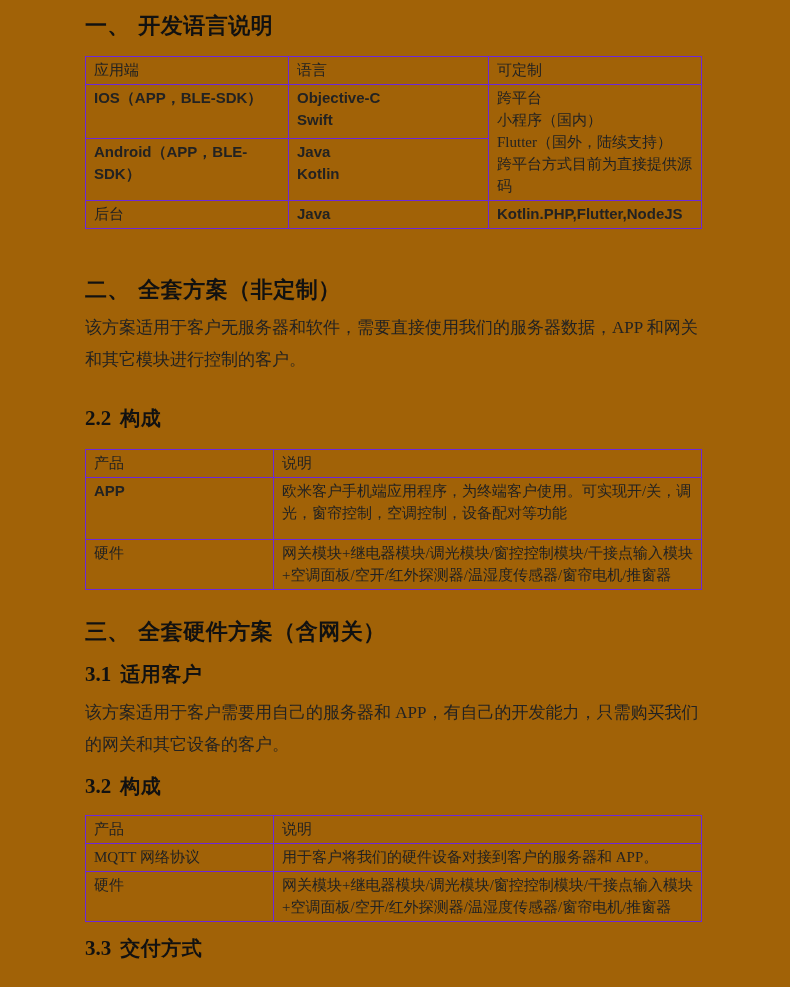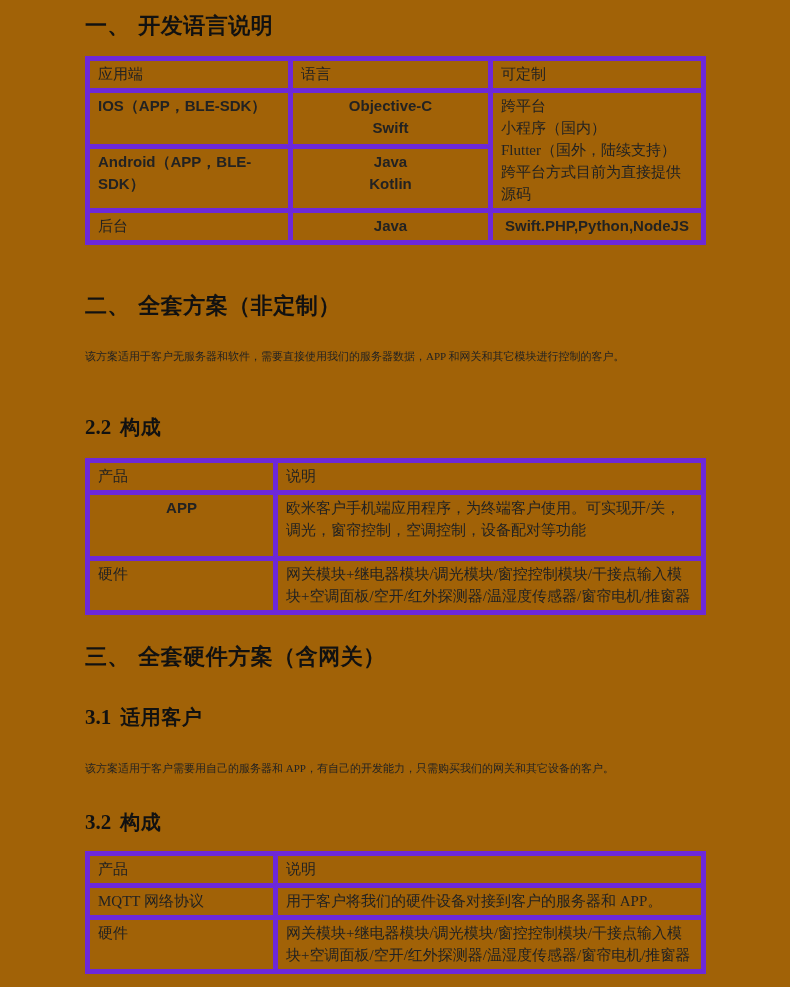--- a/index.html
+++ b/index.html
@@ -44,52 +44,51 @@
     font-weight: 700;
     font-size: 20px;
     color: #111111;
     margin-left: 9px;
     letter-spacing: 0.5px;
   }
 
   
   .para {
     width: 624px;
-    font-size: 11px;
-    line-height: 57px;
+    font-size: 17px;
+    line-height: 32px;
     margin: 7px 0 0 0;
     color: #222222;
     font-family: Liberation Serif, serif;
   }
 
   
   table.doc {
     border-collapse: collapse;
     table-layout: fixed;
     width: 616px;
     margin-top: 15px;
   }
   table.doc td {
-    border: 5px solid #6d28d9;
+    border: 1px solid #6d28d9;
     vertical-align: top;
     padding: 2px 8px 3px 8px;
     font-size: 15px;
     line-height: 22px;
     white-space: pre-line;
     overflow-wrap: break-word;
     color: #222222;
   }
   table.doc td.hdr { height: 20px; }
   td.latin {
     font-family: "Liberation Sans", "DejaVu Sans", sans-serif;
     font-weight: 700;
     font-size: 14px;
     line-height: 21.5px;
     color: #2a2a2a;
-    text-align: center;
   }
   td.mixed {
     font-family: "Liberation Sans", "DejaVu Sans", sans-serif;
     font-weight: 700;
     font-size: 14px;
     line-height: 21.5px;
     color: #2a2a2a;
     margin-top: 44px;
   }
   td.tall2 { height: 46px; }
@@ -125,21 +124,21 @@
 跨平台方式目前为直接提供源码</td>
       </tr>
       <tr>
         <td class="mixed tall2b">Android（APP，BLE-SDK）</td>
         <td class="latin tall2b">Java
 Kotlin</td>
       </tr>
       <tr>
         <td>后台</td>
         <td class="latin">Java</td>
-        <td class="latin">Swift.PHP,Python,NodeJS</td>
+        <td class="latin">Kotlin.PHP,Flutter,NodeJS</td>
       </tr>
     </tbody>
   </table>
 
   <h1 class="section-heading mt-sec">二、 全套方案（非定制）</h1>
 
 
   <p class="para">该方案适用于客户无服务器和软件，需要直接使用我们的服务器数据，APP 和网关和其它模块进行控制的客户。</p>
 
   <div class="subheading" style="margin-top:28px">
@@ -162,21 +161,21 @@
       </tr>
       <tr>
         <td>硬件</td>
         <td>网关模块+继电器模块/调光模块/窗控控制模块/干接点输入模块+空调面板/空开/红外探测器/温湿度传感器/窗帘电机/推窗器</td>
       </tr>
     </tbody>
   </table>
 
   <h1 class="section-heading" style="margin-top:26px">三、 全套硬件方案（含网关）</h1>
 
-  <div class="subheading" style="margin-top:31px">
+  <div class="subheading" style="margin-top:13px">
     <span class="num">3.1</span><span class="lbl">适用客户</span>
   </div>
 
   <p class="para">该方案适用于客户需要用自己的服务器和 APP，有自己的开发能力，只需购买我们的网关和其它设备的客户。</p>
 
   <div class="subheading" style="margin-top:11px">
     <span class="num">3.2</span><span class="lbl">构成</span>
   </div>
 
   <table class="doc" style="margin-top:13px">

